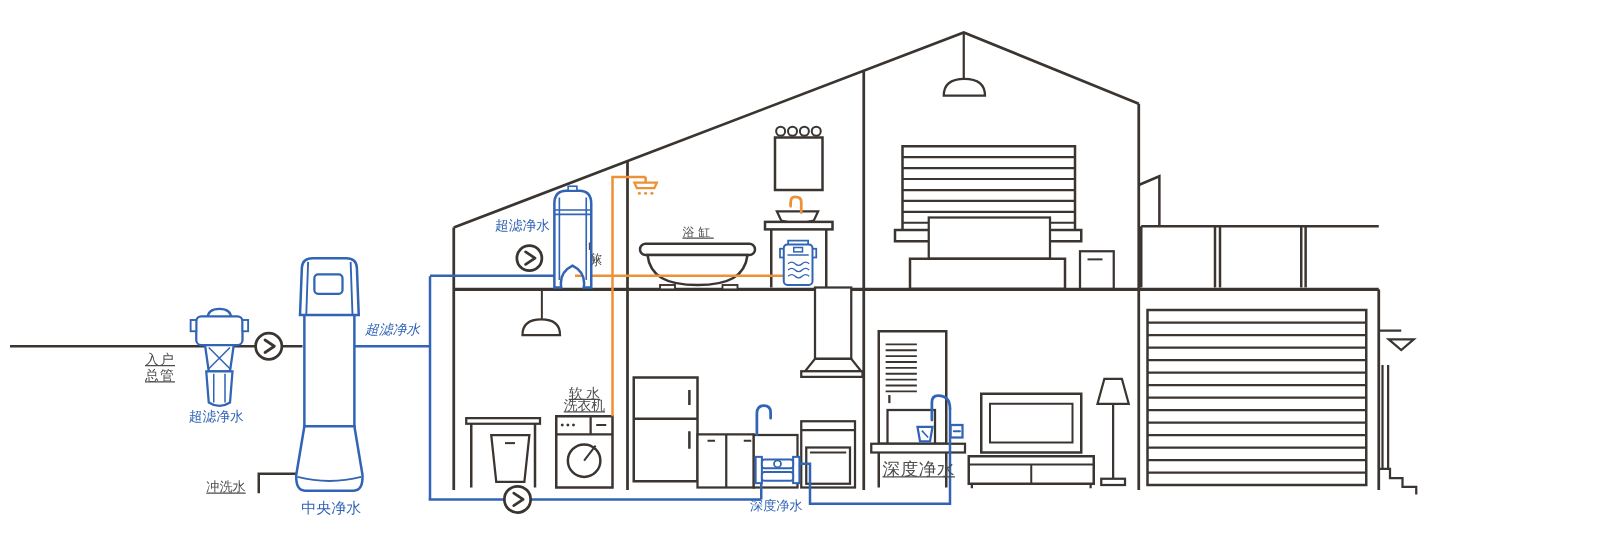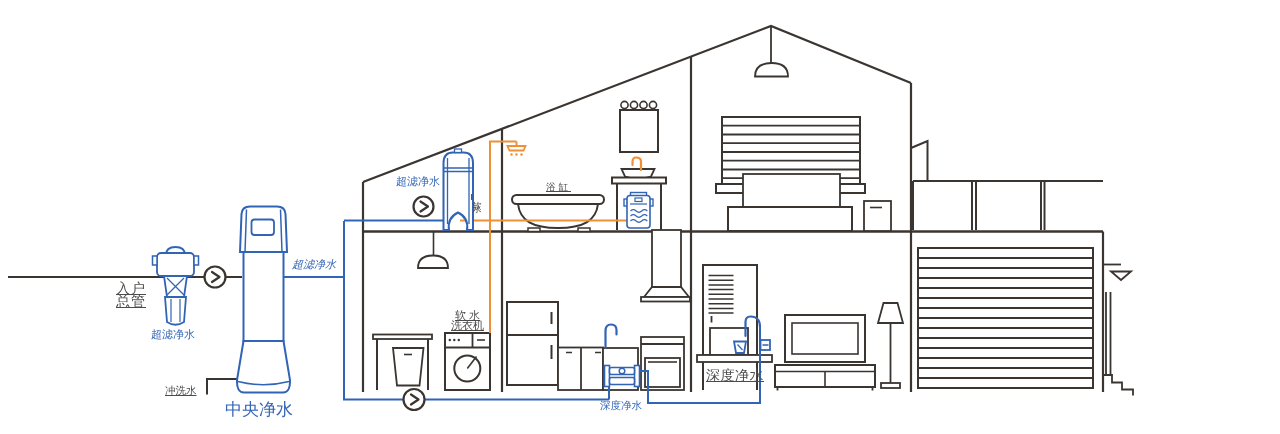--- a/index.html
+++ b/index.html
@@ -2,25 +2,25 @@
 <html><head>
 <meta charset="utf-8">
 <style>
   html,body{margin:0;padding:0;background:#ffffff;}
   .canvas{position:relative;width:1280px;height:434px;background:#ffffff;overflow:hidden;
           font-family:"Liberation Sans","DejaVu Sans",sans-serif;}
   .canvas svg{position:absolute;left:0;top:0;}
   .label{position:absolute;white-space:pre-line;line-height:1.12;}
   .lbl-blue{color:#3164b5;}
   .lbl-gray{color:#4c4c4c;text-decoration:underline;}
-  .lbl-inlet{left:116px;top:282px;width:30px;font-size:14px;line-height:12.5px;letter-spacing:1px;}
+  .lbl-inlet{left:116px;top:282px;width:30px;font-size:11px;line-height:12.5px;letter-spacing:1px;}
   .lbl-pre{left:151px;top:328px;font-size:11px;}
   .lbl-uf{left:292px;top:258px;font-size:11px;font-style:italic;}
   .lbl-flush{left:165px;top:385px;font-size:10.5px;text-align:right;}
-  .lbl-central{left:225px;top:400px;font-size:17px;}
+  .lbl-central{left:241px;top:400px;font-size:12px;}
   .lbl-bathsoft{left:396px;top:175px;font-size:11px;}
   .lbl-softwater{left:472px;top:194px;font-size:9px;writing-mode:vertical-rl;letter-spacing:3px;}
   .lbl-bathtub{left:546px;top:182px;font-size:9.5px;letter-spacing:3px;}
   .lbl-washer{left:449px;top:311px;width:37px;font-size:11px;line-height:9.8px;text-align:center;}
   .lbl-terminal{left:600px;top:400px;font-size:10.5px;}
   .lbl-deep{left:706px;top:368px;font-size:14px;letter-spacing:0.5px;}
 </style>
 </head>
 <body>
 

